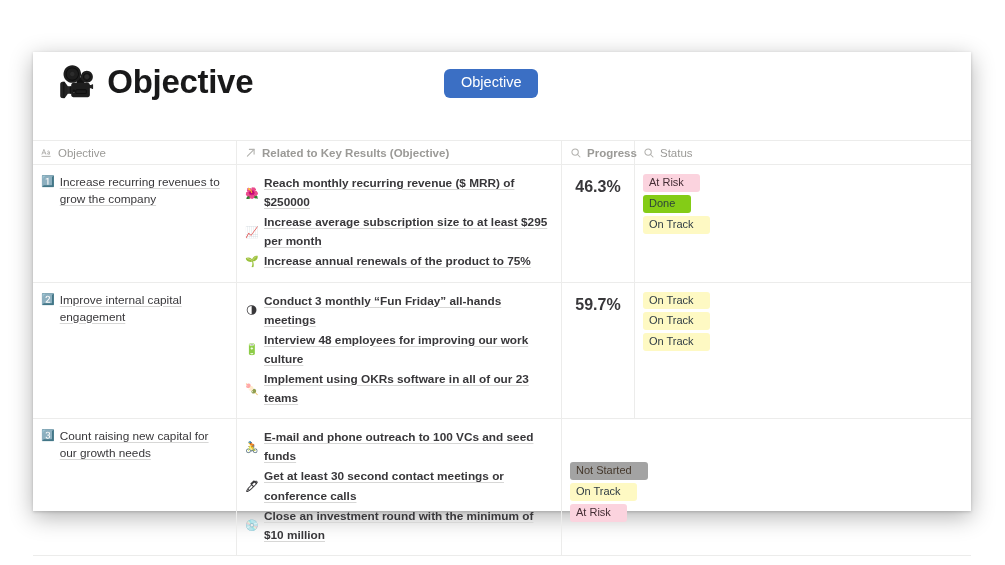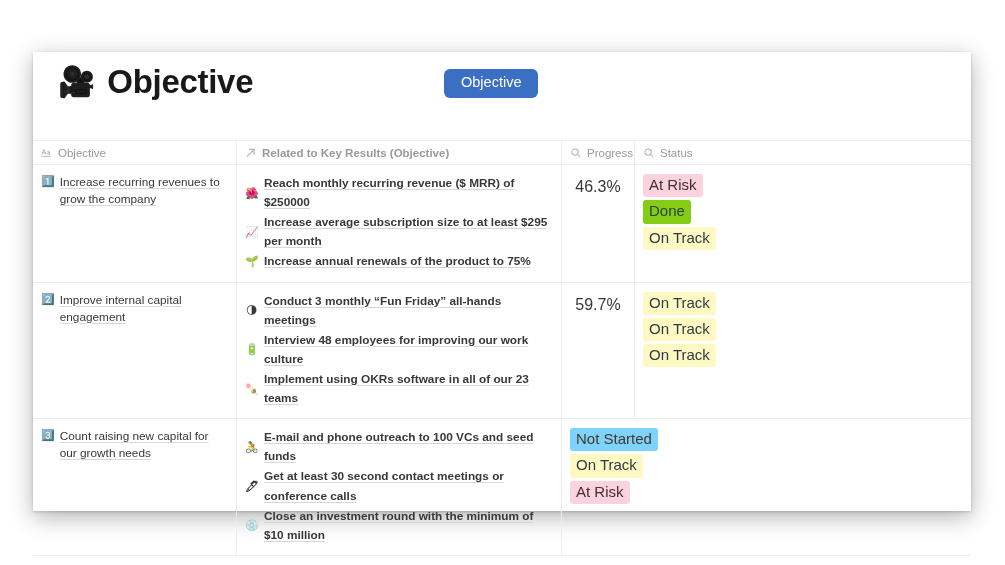--- a/index.html
+++ b/index.html
@@ -88,21 +88,21 @@
     border-top: 1px solid #ececeb;
     height: 25px;
     align-items: center;
   }
   .cell {
     box-sizing: border-box;
     padding: 0 8px;
   }
   .c-objective  { width: 204px; border-right: 1px solid #ececeb; }
   .c-keyresults { width: 325px; border-right: 1px solid #ececeb; font-weight: bold; }
-  .c-progress   { width:  73px; border-right: 1px solid #ececeb; }
+  .c-progress   { width:  73px; border-right: 1px solid #ececeb; font-weight: bold; }
   .c-status     { flex: 1 1 auto; }
 
   
   #header-row .cell {
     height: 25px;
     display: flex;
     align-items: center;
     gap: 5px;
     font-size: 11.5px;
     color: #9b9a97;
@@ -165,30 +165,30 @@
 
   .progress-val {
     font-size: 16px;
     color: #38373a;
     text-align: center;
     line-height: 1.62;
   }
 
   .status-list { display: flex; flex-direction: column; align-items: flex-start; gap: 3px; }
   .badge {
-    font-size: 15px;
+    font-size: 11px;
     line-height: 1.35;
-    padding: 1px 6px 2px 6px;
+    padding: 1px 16px 2px 6px;
     border-radius: 3px;
     white-space: nowrap;
   }
   .badge-ontrack    { background: #fef9c3; color: #2e3b44; }
   .badge-atrisk     { background: #fbd3de; color: #442d34; }
   .badge-done       { background: #84cc16; color: #2d423a; }
-  .badge-notstarted { background: #7dd3fc; color: #45382c; }
+  .badge-notstarted { background: #a3a3a3; color: #45382c; margin-top: 34px; }
 
   
   #count-row {
     display: flex;
     height: 32px;
     align-items: center;
   }
   #count-cell {
     width: 204px;
     display: flex;

